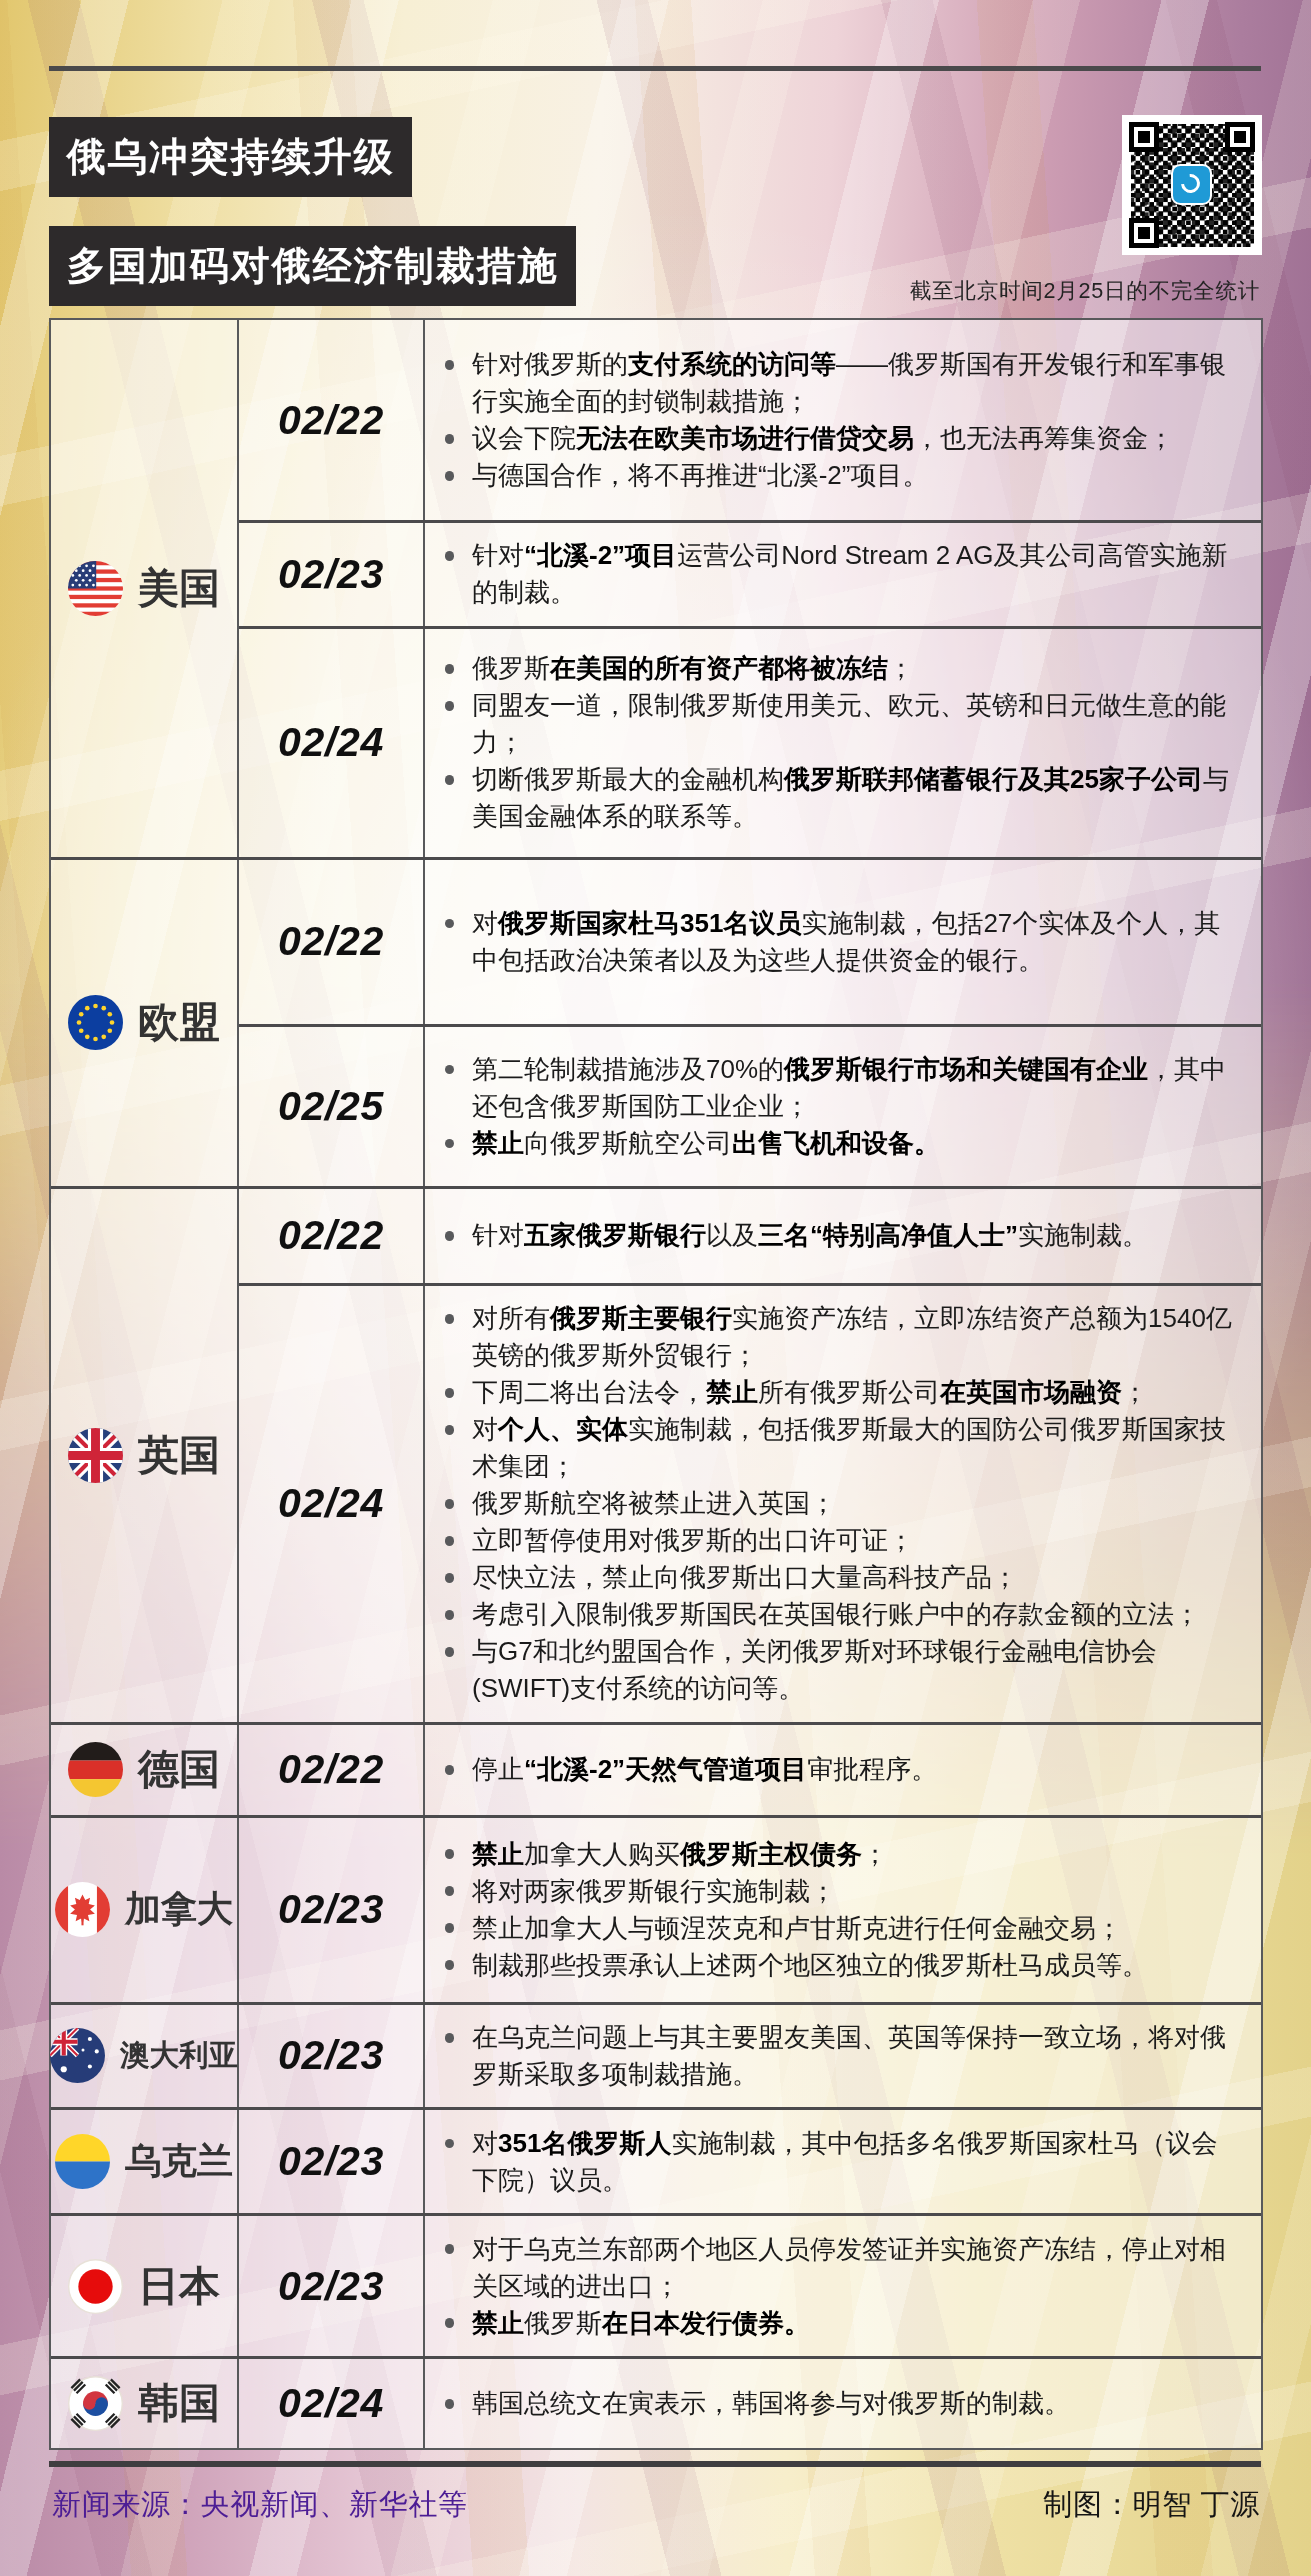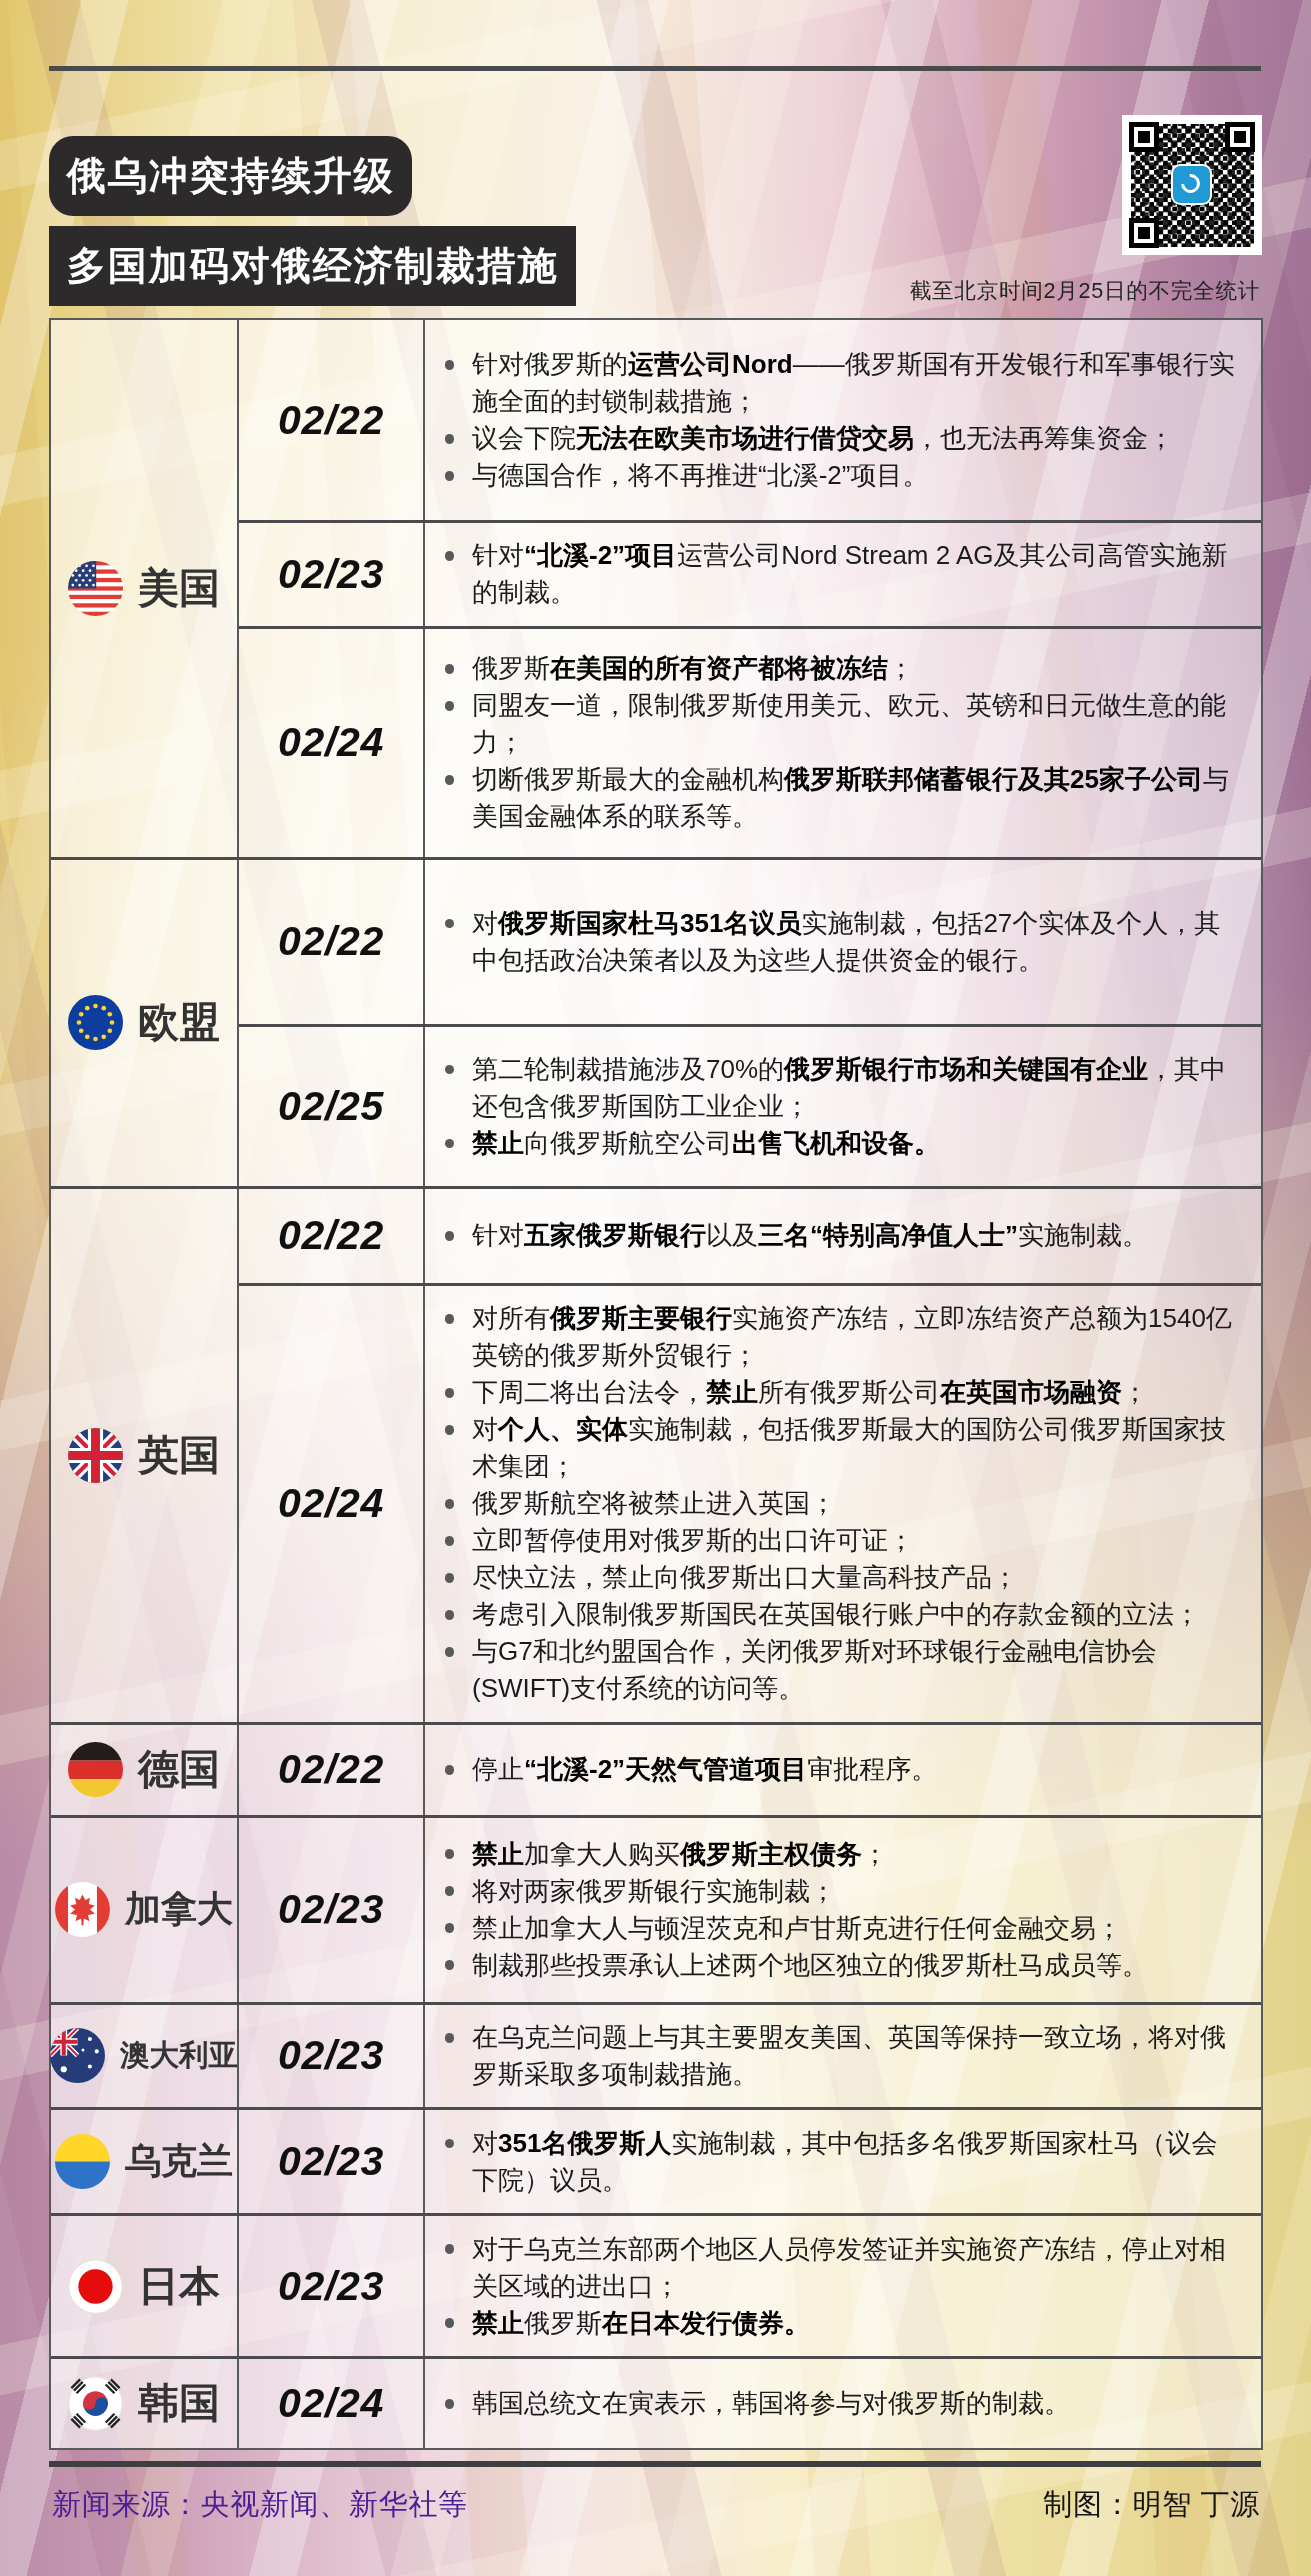--- a/index.html
+++ b/index.html
@@ -24,21 +24,21 @@
       repeating-linear-gradient(168deg,rgba(255,255,255,0) 0 138px,rgba(255,250,236,.22) 138px 187px,rgba(255,255,255,0) 187px 308px),
       repeating-linear-gradient(86deg,rgba(205,150,62,0) 0 131px,rgba(205,150,62,.10) 131px 187px,rgba(205,150,62,0) 187px 341px);
   }
   
   .top-rule{position:absolute;left:49px;top:66px;width:1212px;height:4.6px;background:#4a494b;}
   .title-bar{
     position:absolute;left:49px;background:#2d2a2b;color:#fff;
     font-weight:700;font-size:39px;line-height:1;letter-spacing:2px;
     padding:20.3px 17.7px;white-space:nowrap;
   }
-  .title-bar.l1{top:136px;border-radius:24px;}
+  .title-bar.l1{top:117px;}
   .title-bar.l2{top:226px;}
   .note{
     position:absolute;right:51px;top:276px;font-size:21.6px;color:#242424;
     letter-spacing:0.7px;white-space:nowrap;
   }
   
   .qr{position:absolute;left:1122px;top:115px;width:140px;height:140px;background:#fff;padding:0;}
   .qr-inner{
     position:absolute;inset:8.5px;
     background:
@@ -173,21 +173,21 @@
           </span>
           <span class="country-label n2">美国</span>
         </div>
         <div class="entries">
           <div class="entry" style="min-height: 200px;">
             <div class="date-cell">
               <span class="date-label">02/22</span>
             </div>
             <div class="content-cell">
               <ul class="bullets">
-                <li><span>针对俄罗斯的</span><b>运营公司Nord</b><span>——俄罗斯国有开发银行和军事银行实施全面的封锁制裁措施；</span></li>
+                <li><span>针对俄罗斯的</span><b>支付系统的访问等</b><span>——俄罗斯国有开发银行和军事银行实施全面的封锁制裁措施；</span></li>
                 <li><span>议会下院</span><b>无法在欧美市场进行借贷交易</b><span>，也无法再筹集资金；</span></li>
                 <li><span>与德国合作，将不再推进“北溪-2”项目。</span></li>
               </ul>
             </div>
           </div>
           <div class="entry" style="min-height: 83px;">
             <div class="date-cell">
               <span class="date-label">02/23</span>
             </div>
             <div class="content-cell">

